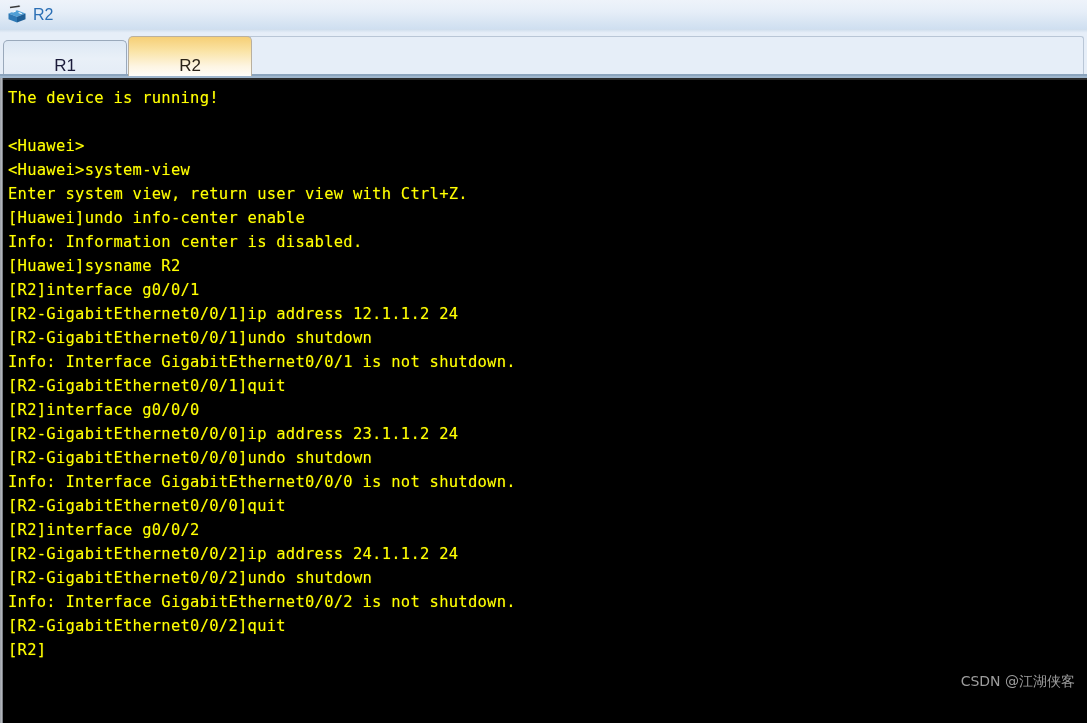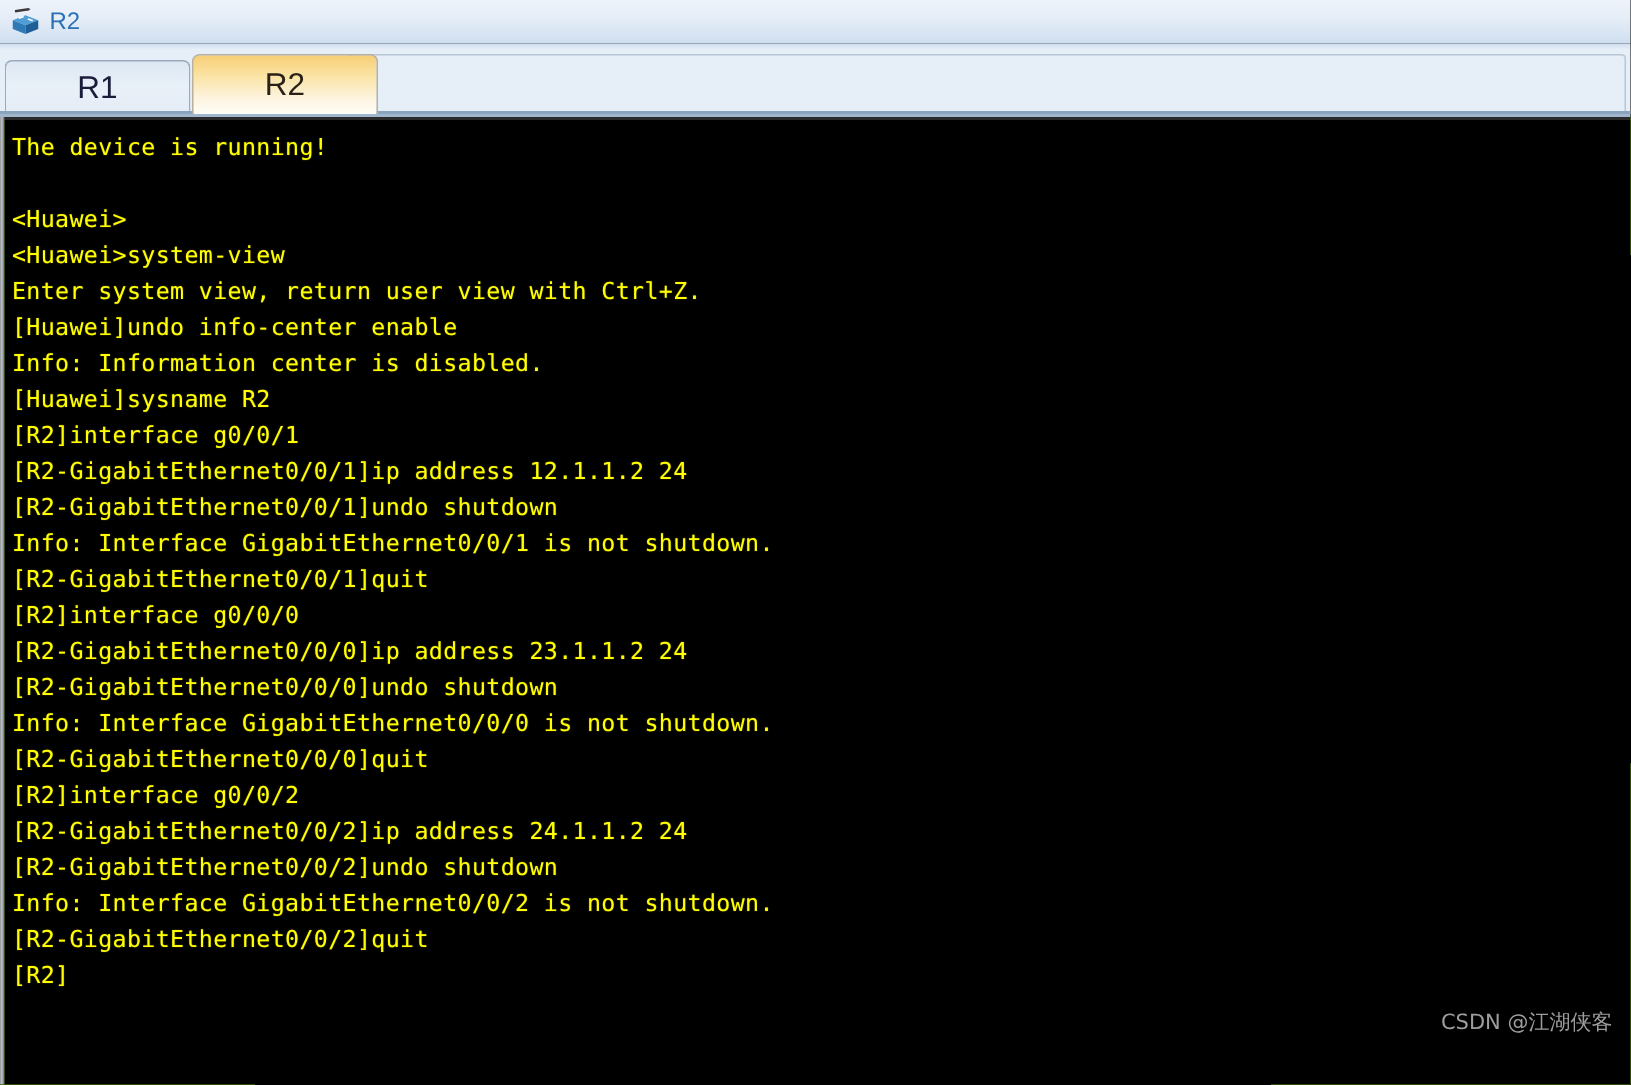--- a/index.html
+++ b/index.html
@@ -76,23 +76,23 @@
     align-items: flex-end;
   }
   .tab {
     width: 124px;
     height: 38px;
     margin-right: 1px;
     border: 1px solid #9aa9bb;
     border-bottom: none;
     border-radius: 5px 5px 0 0;
     display: flex;
-    align-items: center;
+    align-items: flex-end;
     justify-content: center;
-    font-size: 21px;
+    font-size: 17px;
     box-sizing: border-box;
     position: relative;
     cursor: default;
   }
   .tab.inactive {
     background: linear-gradient(to bottom, #dde8f4 0%, #e9f0f8 50%, #e4ecf6 100%);
     color: #1b1b3a;
     height: 36px;
   }
   .tab.active {
@@ -196,21 +196,21 @@
       <div class="tab inactive">
         <span>R1</span>
       </div>
       <div class="tab active">
         <span>R2</span>
       </div>
     </div>
     <div class="tab-filler"></div>
   </div>
 
-  <div class="terminal" style="background: #84cc16;">
+  <div class="terminal" style="background: #a21caf;">
     <div class="term-edge-t"></div>
     <div class="term-edge-l"></div>
     <div class="term-inner">
       <pre class="console" style="color: rgb(255, 255, 0);">The device is running!
 
 &lt;Huawei&gt;
 &lt;Huawei&gt;system-view
 Enter system view, return user view with Ctrl+Z.
 [Huawei]undo info-center enable
 Info: Information center is disabled.

